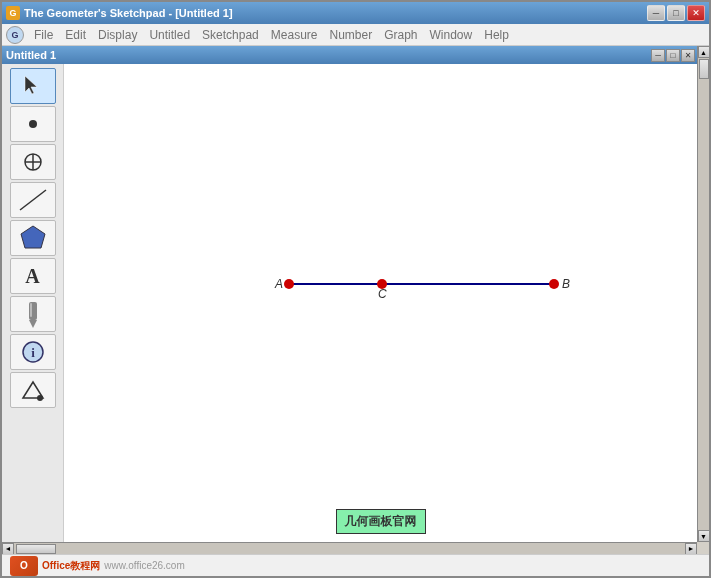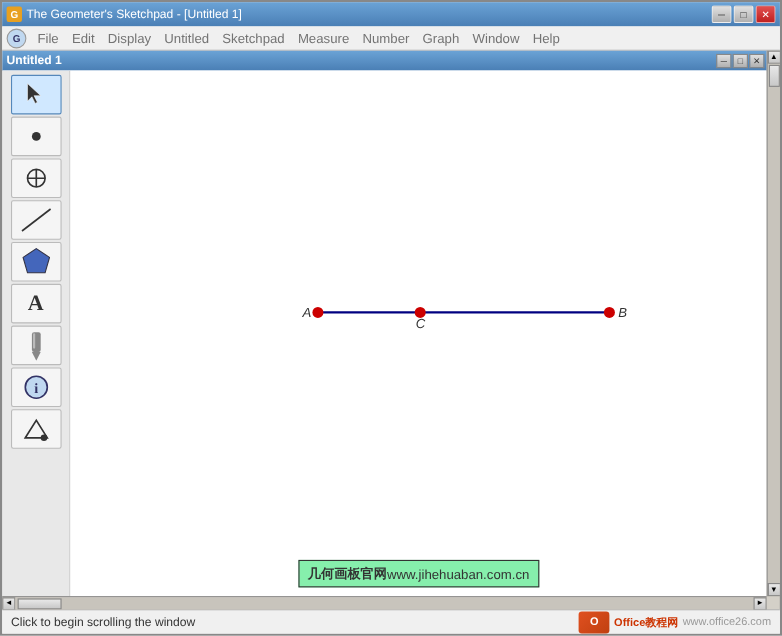--- a/index.html
+++ b/index.html
@@ -45,21 +45,21 @@
       border-radius: 2px;
       display: flex;
       align-items: center;
       justify-content: center;
       font-size: 9px;
       color: white;
       font-weight: bold;
     }
     .title-text {
       font-size: 11px;
-      font-weight: normal;
+      font-weight: bold;
       color: white;
     }
     .title-bar-controls {
       display: flex;
       gap: 2px;
     }
     .title-btn {
       width: 18px;
       height: 16px;
       border: 1px solid rgba(255,255,255,0.5);
@@ -482,21 +482,20 @@
 
             <circle cx="318" cy="220" r="5" fill="#cc0000"></circle>
             <text x="314" y="234" font-size="12" font-style="italic" fill="#333">C</text>
 
             <circle cx="490" cy="220" r="5" fill="#cc0000"></circle>
             <text x="498" y="224" font-size="12" font-style="italic" fill="#333">B</text>
           </svg>
 
           <div class="watermark">
             <span class="watermark-prefix">几何画板官网</span>
-            <span>www.jihehuaban.com.cn</span>
           </div>
         </div>
 
       </div>
 
     </div>
 
     <div class="right-scrollbar">
       <div class="scroll-btn">▲</div>
       <div class="scroll-track">
@@ -511,21 +510,20 @@
         <div class="scroll-thumb-h"></div>
       </div>
       <div class="scroll-btn-h">►</div>
     </div>
 
     <div class="corner-box"></div>
 
   </div>
 
   <div class="status-bar">
-    <span class="status-text">Click to begin scrolling the window</span>
     <div class="status-logo">
       <div class="office-logo">O</div>
       <span class="office-text">Office教程网</span>
       <span style="font-size:10px;color:#999;">www.office26.com</span>
     </div>
   </div>
 
 </div>
 
 </body></html>

